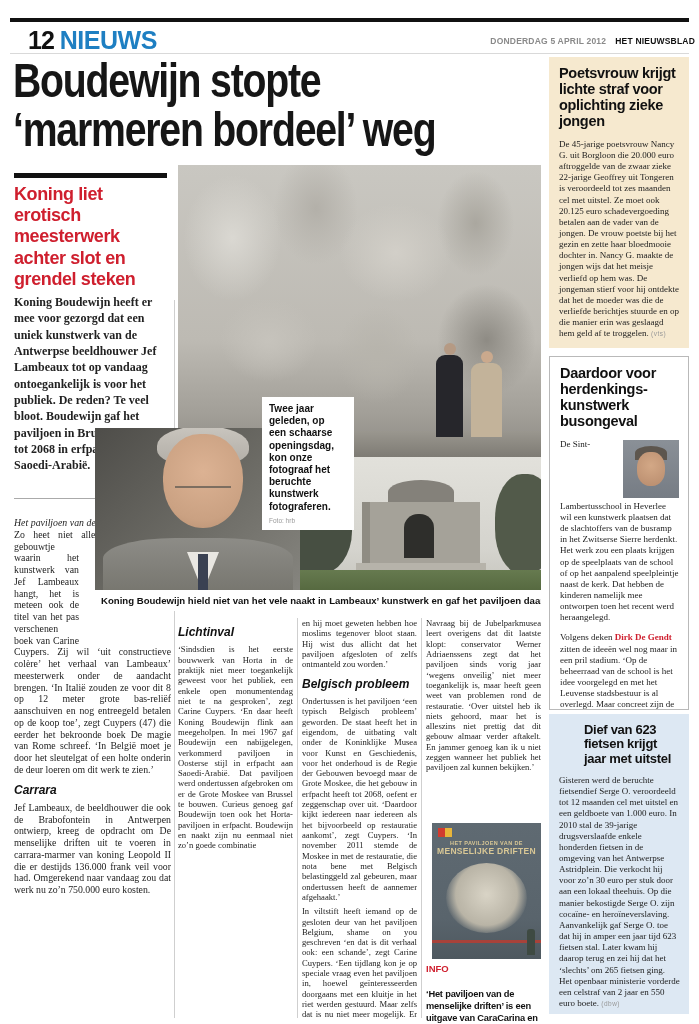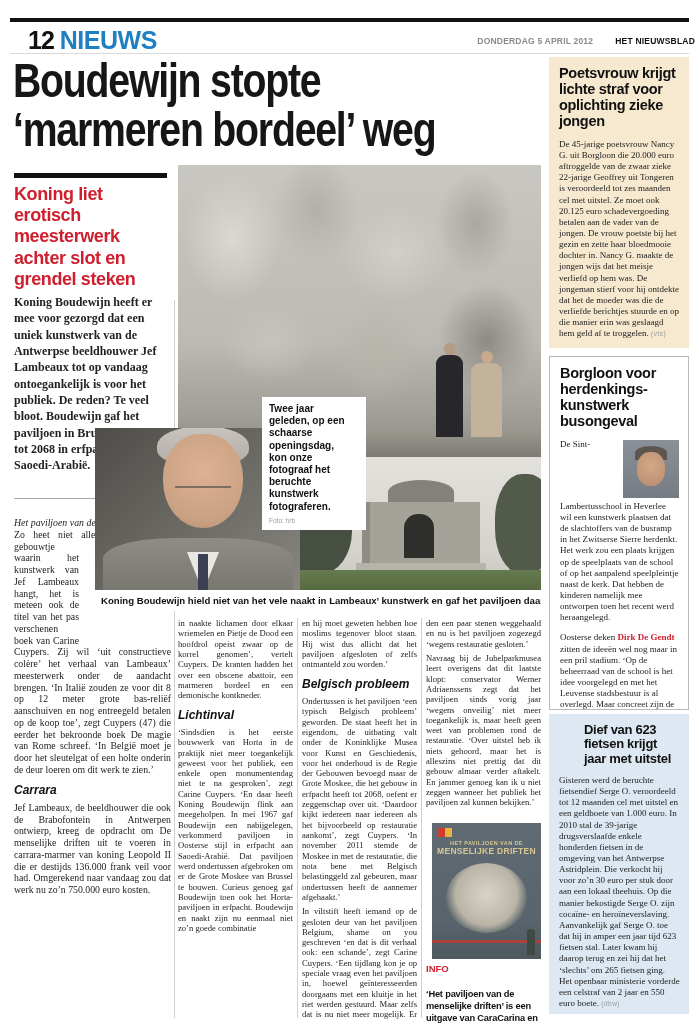--- a/index.html
+++ b/index.html
@@ -5,21 +5,21 @@
   html,body{margin:0;padding:0;background:#ffffff;}
   .page{position:relative;width:699px;height:1024px;background:#fff;overflow:hidden;
         font-family:"Liberation Serif", serif;color:#1c1c1c;}
 
   
   .toprule{position:absolute;left:10px;top:18px;width:679px;height:4px;background:#111;}
   .masthead{position:absolute;left:28px;top:26px;width:673px;height:26px;}
   .pagenum{font-family:"Liberation Sans",sans-serif;font-weight:bold;font-size:25px;color:#111;letter-spacing:-1px;}
   .section{font-family:"Liberation Sans",sans-serif;font-weight:bold;font-size:25px;color:#1e7fc2;letter-spacing:-0.5px;margin-left:6px;}
   .dateline{position:absolute;right:6px;top:10px;font-family:"Liberation Sans",sans-serif;font-size:8.5px;color:#8a8a8a;font-weight:bold;letter-spacing:.2px;}
-  .dateline b{color:#111;margin-left:22px;}
+  .dateline b{color:#111;margin-left:9px;}
   .headrule{position:absolute;left:10px;top:53px;width:679px;height:1px;background:#d9d9d9;}
 
   
   .headline{position:absolute;left:13px;top:56px;width:660px;margin:0;
     font-family:"Liberation Sans",sans-serif;font-weight:bold;font-size:49px;line-height:1.0;
     color:#161616;letter-spacing:-1.5px;transform:scaleX(0.8);transform-origin:left top;}
 
   
   .kicker{position:absolute;left:14px;top:173px;width:153px;}
   .kicker-bar{height:5px;background:#111;margin-bottom:6px;}
@@ -57,21 +57,21 @@
       radial-gradient(70px 80px at 85% 60%, #8e8b84 0%, rgba(142,139,132,0) 70%),
       linear-gradient(180deg,#c9c7c1 0%,#bdbab3 60%,#a29f98 85%,#8d8a84 100%);}
   .sculpture .floor{position:absolute;left:0;bottom:0;width:100%;height:26px;background:linear-gradient(180deg,#9a978f,#7e7b74);}
   .visitor{position:absolute;border-radius:9px 9px 0 0;}
   .visitor .head{position:absolute;left:50%;top:-12px;transform:translateX(-50%);width:12px;height:12px;border-radius:50%;}
   .v-dark{left:258px;bottom:20px;width:27px;height:82px;background:#26262b;}
   .v-dark .head{background:#b59a84;}
   .v-light{left:293px;bottom:20px;width:31px;height:74px;background:#c3b39a;}
   .v-light .head{background:#caa98d;}
 
-  .inset-caption{position:absolute;left:262px;top:397px;width:104px;z-index:4;background:#fff;padding:6px 13px 5px 7px;
+  .inset-caption{position:absolute;left:262px;top:397px;width:92px;z-index:4;background:#fff;padding:6px 13px 5px 7px;
     font-family:"Liberation Sans",sans-serif;font-weight:bold;font-size:10px;line-height:1.22;color:#111;box-sizing:border-box;}
   .inset-credit{display:block;margin-top:4px;font-weight:normal;font-size:6.5px;color:#999;}
 
   .portrait{position:absolute;left:95px;top:428px;width:205px;height:164px;z-index:2;overflow:hidden;
     background:linear-gradient(135deg,#4e4d49 0%,#6d6c66 55%,#86857f 100%);}
   .portrait .head{position:absolute;left:68px;top:6px;width:80px;height:94px;border-radius:46% 46% 50% 50%;
     background:radial-gradient(circle at 50% 40%, #dcb293 0%, #caa182 70%, #b58e71 100%);}
   .portrait .hair{position:absolute;left:62px;top:-2px;width:92px;height:40px;border-radius:50% 50% 40% 40%;
     background:linear-gradient(180deg,#c9c5be,#b1ada6);}
   .portrait .glasses{position:absolute;left:80px;top:44px;width:56px;height:14px;
@@ -192,34 +192,32 @@
     <div class="steps"></div>
     <div class="grass"></div>
   </div>
 
   <div class="photo-caption">
     <span>Koning Boudewijn hield niet van het vele naakt in Lambeaux’ kunstwerk en gaf het paviljoen daarom in erfpacht tot 2068.</span>
 
   </div>
 
   <div class="col col2 bodytext">
-    <p>in naakte lichamen door elkaar wriemelen en Pietje de Dood een hoofdrol opeist zwaar op de korrel genomen’, vertelt Cuypers. De kranten hadden het over een obscene abattoir, een marmeren bordeel en een demonische kontkneder.</p>
     <h3 class="subhead">Lichtinval</h3>
     <p>‘Sindsdien is het eerste bouwwerk van Horta in de praktijk niet meer toegankelijk geweest voor het publiek, een enkele open monumentendag niet te na gesproken’, zegt Carine Cuypers. ‘En daar heeft Koning Boudewijn flink aan meegeholpen. In mei 1967 gaf Boudewijn een nabijgelegen, verkommerd paviljoen in Oosterse stijl in erfpacht aan Saoedi-Arabië. Dat paviljoen werd ondertussen afgebroken om er de Grote Moskee van Brussel te bouwen. Curieus genoeg gaf Boudewijn toen ook het Horta-paviljoen in erfpacht. Boudewijn en naakt zijn nu eenmaal niet zo’n goede combinatie</p>
   </div>
 
   <div class="col col3 bodytext">
     <p>en hij moet geweten hebben hoe moslims tegenover bloot staan. Hij wist dus allicht dat het paviljoen afgesloten of zelfs ontmanteld zou worden.’</p>
     <h3 class="subhead">Belgisch probleem</h3>
     <p>Ondertussen is het paviljoen ‘een typisch Belgisch probleem’ geworden. De staat heeft het in eigendom, de uitbating valt onder de Koninklijke Musea voor Kunst en Geschiedenis, voor het onderhoud is de Regie der Gebouwen bevoegd maar de Grote Moskee, die het gebouw in erfpacht heeft tot 2068, oefent er zeggenschap over uit. ‘Daardoor kijkt iedereen naar iedereen als het bijvoorbeeld op restauratie aankomt’, zegt Cuypers. ‘In november 2011 stemde de Moskee in met de restauratie, die nota bene met Belgisch belastinggeld zal gebeuren, maar ondertussen heeft de aannemer afgehaakt.’</p>
     <p>In viltstift heeft iemand op de gesloten deur van het paviljoen Belgium, shame on you geschreven ‘en dat is dit verhaal ook: een schande’, zegt Carine Cuypers. ‘Een tijdlang kon je op speciale vraag even het paviljoen in, hoewel geïnteresseerden doorgaans met een kluitje in het riet werden gestuurd. Maar zelfs dat is nu niet meer mogelijk. Er wer-</p>
   </div>
 
   <div class="col col4 bodytext">
-    <p>den een paar stenen weggehaald en nu is het paviljoen zogezegd ‘wegens restauratie gesloten.’</p>
     <p>Navraag bij de Jubelparkmusea leert overigens dat dit laatste klopt: conservator Werner Adriaenssens zegt dat het paviljoen sinds vorig jaar ‘wegens onveilig’ niet meer toegankelijk is, maar heeft geen weet van problemen rond de restauratie. ‘Over uitstel heb ik niets gehoord, maar het is alleszins niet prettig dat dit gebouw almaar verder aftakelt. En jammer genoeg kan ik u niet zeggen wanneer het publiek het paviljoen zal kunnen bekijken.’</p>
   </div>
 
   <div class="vdiv" style="left:174px;top:300px;height:718px;"></div>
   <div class="vdiv" style="left:297px;top:618px;height:400px;"></div>
   <div class="vdiv" style="left:421px;top:618px;height:400px;"></div>
 
   <div class="book">
     <div class="logo"></div>
     <div class="t1">HET PAVILJOEN VAN DE</div>
@@ -232,27 +230,27 @@
     <div class="info-label">INFO</div>
     <div class="info-text">‘Het paviljoen van de menselijke driften’ is een uitgave van CaraCarina en kost 29,95 euro. Enkel te koop in de Standaard Boekhandels.</div>
   </div>
 
   <div class="sb sb1">
     <h2 class="sb-title">Poetsvrouw krijgt lichte straf voor oplichting zieke jongen</h2>
     <p class="sb-body"><span>De 45-jarige poetsvrouw Nancy G. uit Borgloon die 20.000 euro aftroggelde van de zwaar zieke 22-jarige Geoffrey uit Tongeren is veroordeeld tot zes maanden cel met uitstel. Ze moet ook 20.125 euro schadevergoeding betalen aan de vader van de jongen. De vrouw poetste bij het gezin en zette haar bloedmooie dochter in. Nancy G. maakte de jongen wijs dat het meisje verliefd op hem was. De jongeman stierf voor hij ontdekte dat het de moeder was die de verliefde berichtjes stuurde en op die manier erin was geslaagd hem geld af te troggelen.</span> <span class="sb-credit">(vts)</span></p>
   </div>
 
   <div class="sb sb2">
-    <h2 class="sb-title">Borgloon voor herdenkings-kunstwerk busongeval</h2>
+    <h2 class="sb-title">Daardoor voor herdenkings-kunstwerk busongeval</h2>
     <div class="sb-photo">
       <div class="hairline"></div>
       <div class="face"></div>
     </div>
     <p class="sb-body"><span>De Sint-Lambertusschool in Heverlee wil een kunstwerk plaatsen dat de slachtoffers van de busramp in het Zwitserse Sierre herdenkt. Het werk zou een plaats krijgen op de speelplaats van de school of op het aanpalend speelpleintje naast de kerk. Dat hebben de kinderen namelijk mee ontworpen toen het recent werd heraangelegd.</span></p>
-    <p class="sb-body"><span>Oosterse deken </span><span class="red-name">Dirk De Gendt</span><span> zitten de ideeën wel nog maar in een pril stadium. ‘Op de beheerraad van de school is het idee voorgelegd en met het Leuvense stadsbestuur is al overlegd. Maar concreet zijn de plannen nog niet.’</span> </p>
+    <p class="sb-body"><span>Volgens deken </span><span class="red-name">Dirk De Gendt</span><span> zitten de ideeën wel nog maar in een pril stadium. ‘Op de beheerraad van de school is het idee voorgelegd en met het Leuvense stadsbestuur is al overlegd. Maar concreet zijn de plannen nog niet.’</span> </p>
   </div>
 
   <div class="sb sb3">
     <h2 class="sb-title">Dief van 623 fietsen krijgt jaar met uitstel</h2>
     <p class="sb-body"><span>Gisteren werd de beruchte fietsendief Serge O. veroordeeld tot 12 maanden cel met uitstel en een geldboete van 1.000 euro. In 2010 stal de 39-jarige drugsverslaafde enkele honderden fietsen in de omgeving van het Antwerpse Astridplein. Die verkocht hij voor zo’n 30 euro per stuk door aan een lokaal theehuis. Op die manier bekostigde Serge O. zijn cocaïne- en heroïneverslaving. Aanvankelijk gaf Serge O. toe dat hij in amper een jaar tijd 623 fietsen stal. Later kwam hij daarop terug en zei hij dat het ‘slechts’ om 265 fietsen ging. Het openbaar ministerie vorderde een celstraf van 2 jaar en 550 euro boete.</span> <span class="sb-credit">(dbw)</span></p>
   </div>
 
 </div>
 
 </body></html>

